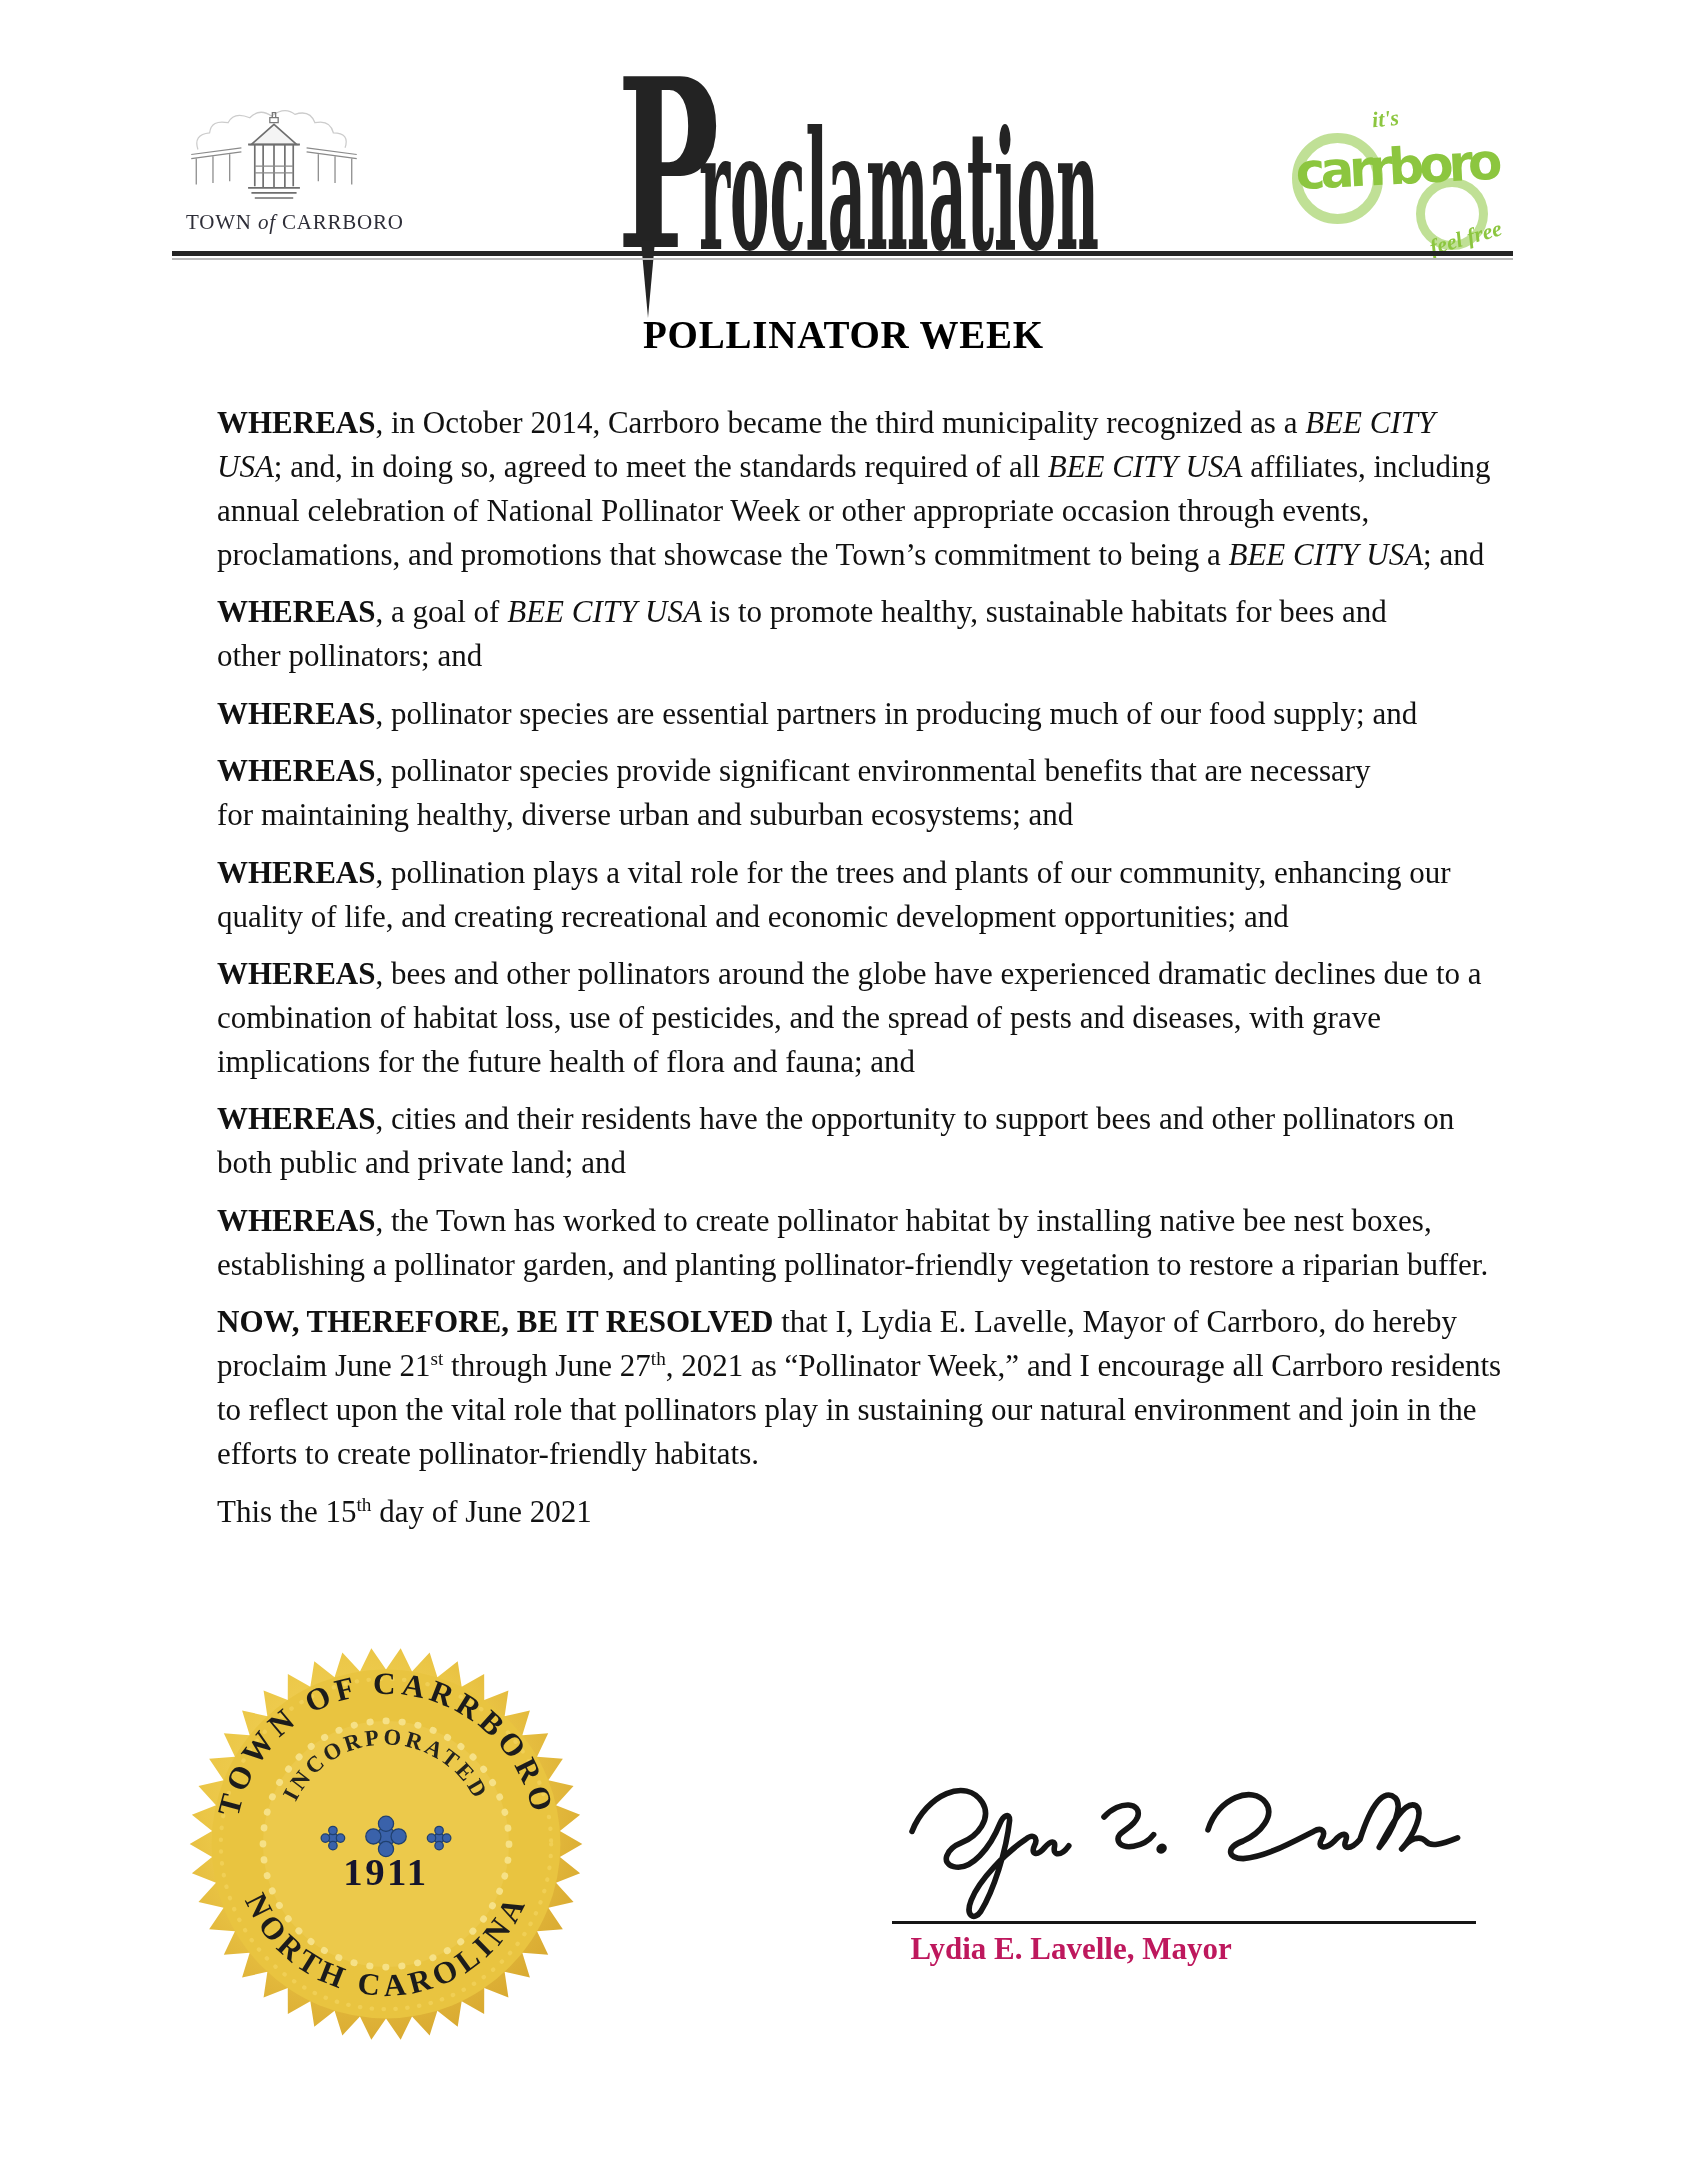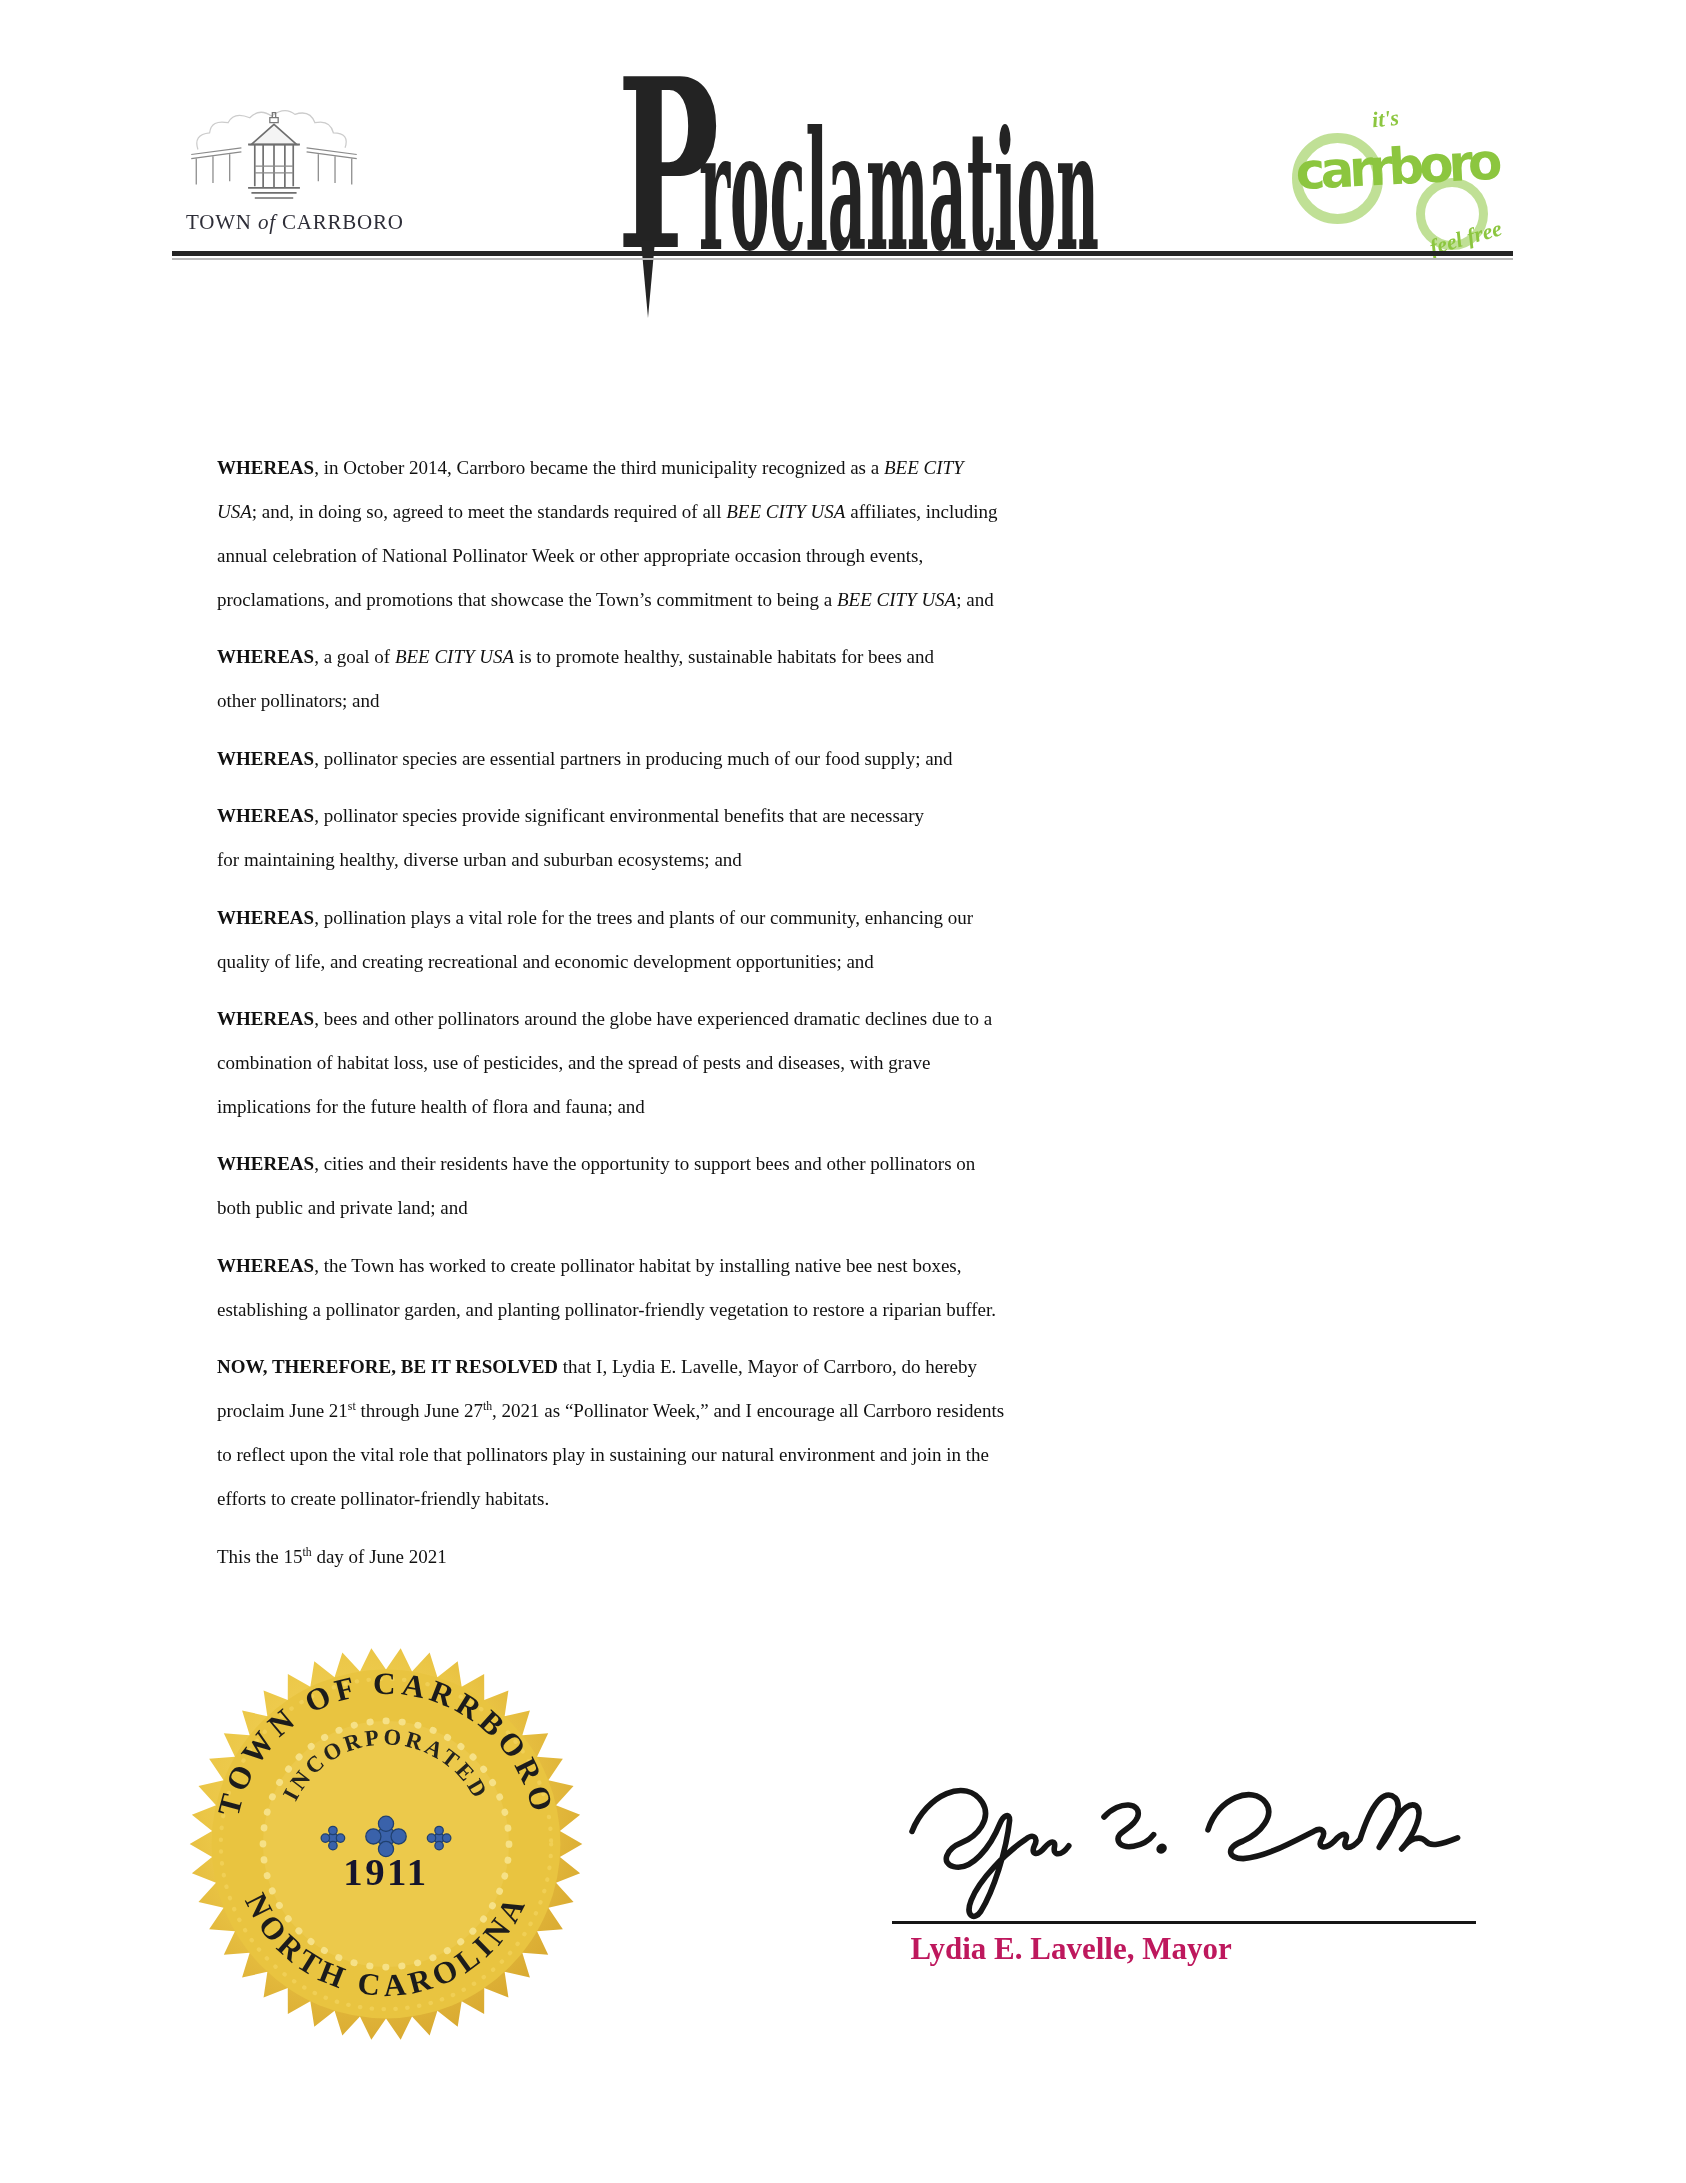--- a/index.html
+++ b/index.html
@@ -30,21 +30,21 @@
            font-family:"DejaVu Sans",sans-serif;font-weight:bold;font-size:50px;letter-spacing:-5px;transform:rotate(-3deg);}
   .cl-ring{position:absolute;left:1.7px;top:27px;width:71px;height:71px;border:10px solid #8CC63F;border-radius:50%;opacity:.55;}
   .cl-ring2{position:absolute;left:126px;top:72px;width:54px;height:54px;border:9.2px solid #8CC63F;border-radius:50%;opacity:.55;}
   .cl-feel{position:absolute;right:0px;bottom:5px;font-style:italic;font-weight:bold;font-size:22px;
            transform:rotate(-16deg);line-height:.95;text-align:center;}
   .green{color:#8CC63F;}
 
   
   .doc-title{position:absolute;left:0;top:312px;width:1687px;margin:0;text-align:center;
              font-size:39px;font-weight:bold;letter-spacing:0.8px;color:#000;}
-  .body-text{position:absolute;left:217px;top:401px;width:1293px;font-size:19px;line-height:44px;margin-top:45px;}
+  .body-text{position:absolute;left:217px;top:401px;width:1293px;font-size:31px;line-height:44px;}
   .body-text p{margin:0 0 13.4px 0;}
   .b{font-weight:bold;}
   .i{font-style:italic;}
   .sup{vertical-align:super;font-size:0.62em;line-height:0;}
 
   
   .seal{position:absolute;left:188px;top:1646px;width:396px;height:396px;}
   .seal svg{width:100%;height:100%;}
   .seal-arc-text{text-anchor:middle;font-weight:bold;fill:#1c1c1c;
                  font-family:"Liberation Serif",serif;letter-spacing:6px;}
@@ -91,20 +91,21 @@
       <span class="cl-ring2" style="border-color: rgb(140, 198, 63);"></span>
       <div class="cl-its green" style="color: rgb(140, 198, 63);">it's</div>
       <div class="cl-word green" style="color: rgb(140, 198, 63);">carrboro</div>
       <div class="cl-feel green" style="color: rgb(140, 198, 63);">feel free</div>
     </div>
 
     <div class="hdr-rule"></div>
     <div class="hdr-rule-shadow"></div>
   </div>
 
+  <h1 class="doc-title">POLLINATOR WEEK</h1>
 
   <main class="body-text">
       <p><span class="b">WHEREAS</span><span>, in October 2014, Carrboro became the third municipality recognized as a </span><span class="i">BEE CITY</span><br><span class="i">USA</span><span>; and, in doing so, agreed to meet the standards required of all </span><span class="i">BEE CITY USA</span><span> affiliates, including</span><br><span>annual celebration of National Pollinator Week or other appropriate occasion through events,</span><br><span>proclamations, and promotions that showcase the Town’s commitment to being a </span><span class="i">BEE CITY USA</span><span>; and</span></p>
       <p><span class="b">WHEREAS</span><span>, a goal of </span><span class="i">BEE CITY USA</span><span> is to promote healthy, sustainable habitats for bees and</span><br><span>other pollinators; and</span></p>
       <p><span class="b">WHEREAS</span><span>, pollinator species are essential partners in producing much of our food supply; and</span></p>
       <p><span class="b">WHEREAS</span><span>, pollinator species provide significant environmental benefits that are necessary</span><br><span>for maintaining healthy, diverse urban and suburban ecosystems; and</span></p>
       <p><span class="b">WHEREAS</span><span>, pollination plays a vital role for the trees and plants of our community, enhancing our</span><br><span>quality of life, and creating recreational and economic development opportunities; and</span></p>
       <p><span class="b">WHEREAS</span><span>, bees and other pollinators around the globe have experienced dramatic declines due to a</span><br><span>combination of habitat loss, use of pesticides, and the spread of pests and diseases, with grave</span><br><span>implications for the future health of flora and fauna; and</span></p>
       <p><span class="b">WHEREAS</span><span>, cities and their residents have the opportunity to support bees and other pollinators on</span><br><span>both public and private land; and</span></p>
       <p><span class="b">WHEREAS</span><span>, the Town has worked to create pollinator habitat by installing native bee nest boxes,</span><br><span>establishing a pollinator garden, and planting pollinator-friendly vegetation to restore a riparian buffer.</span></p>

